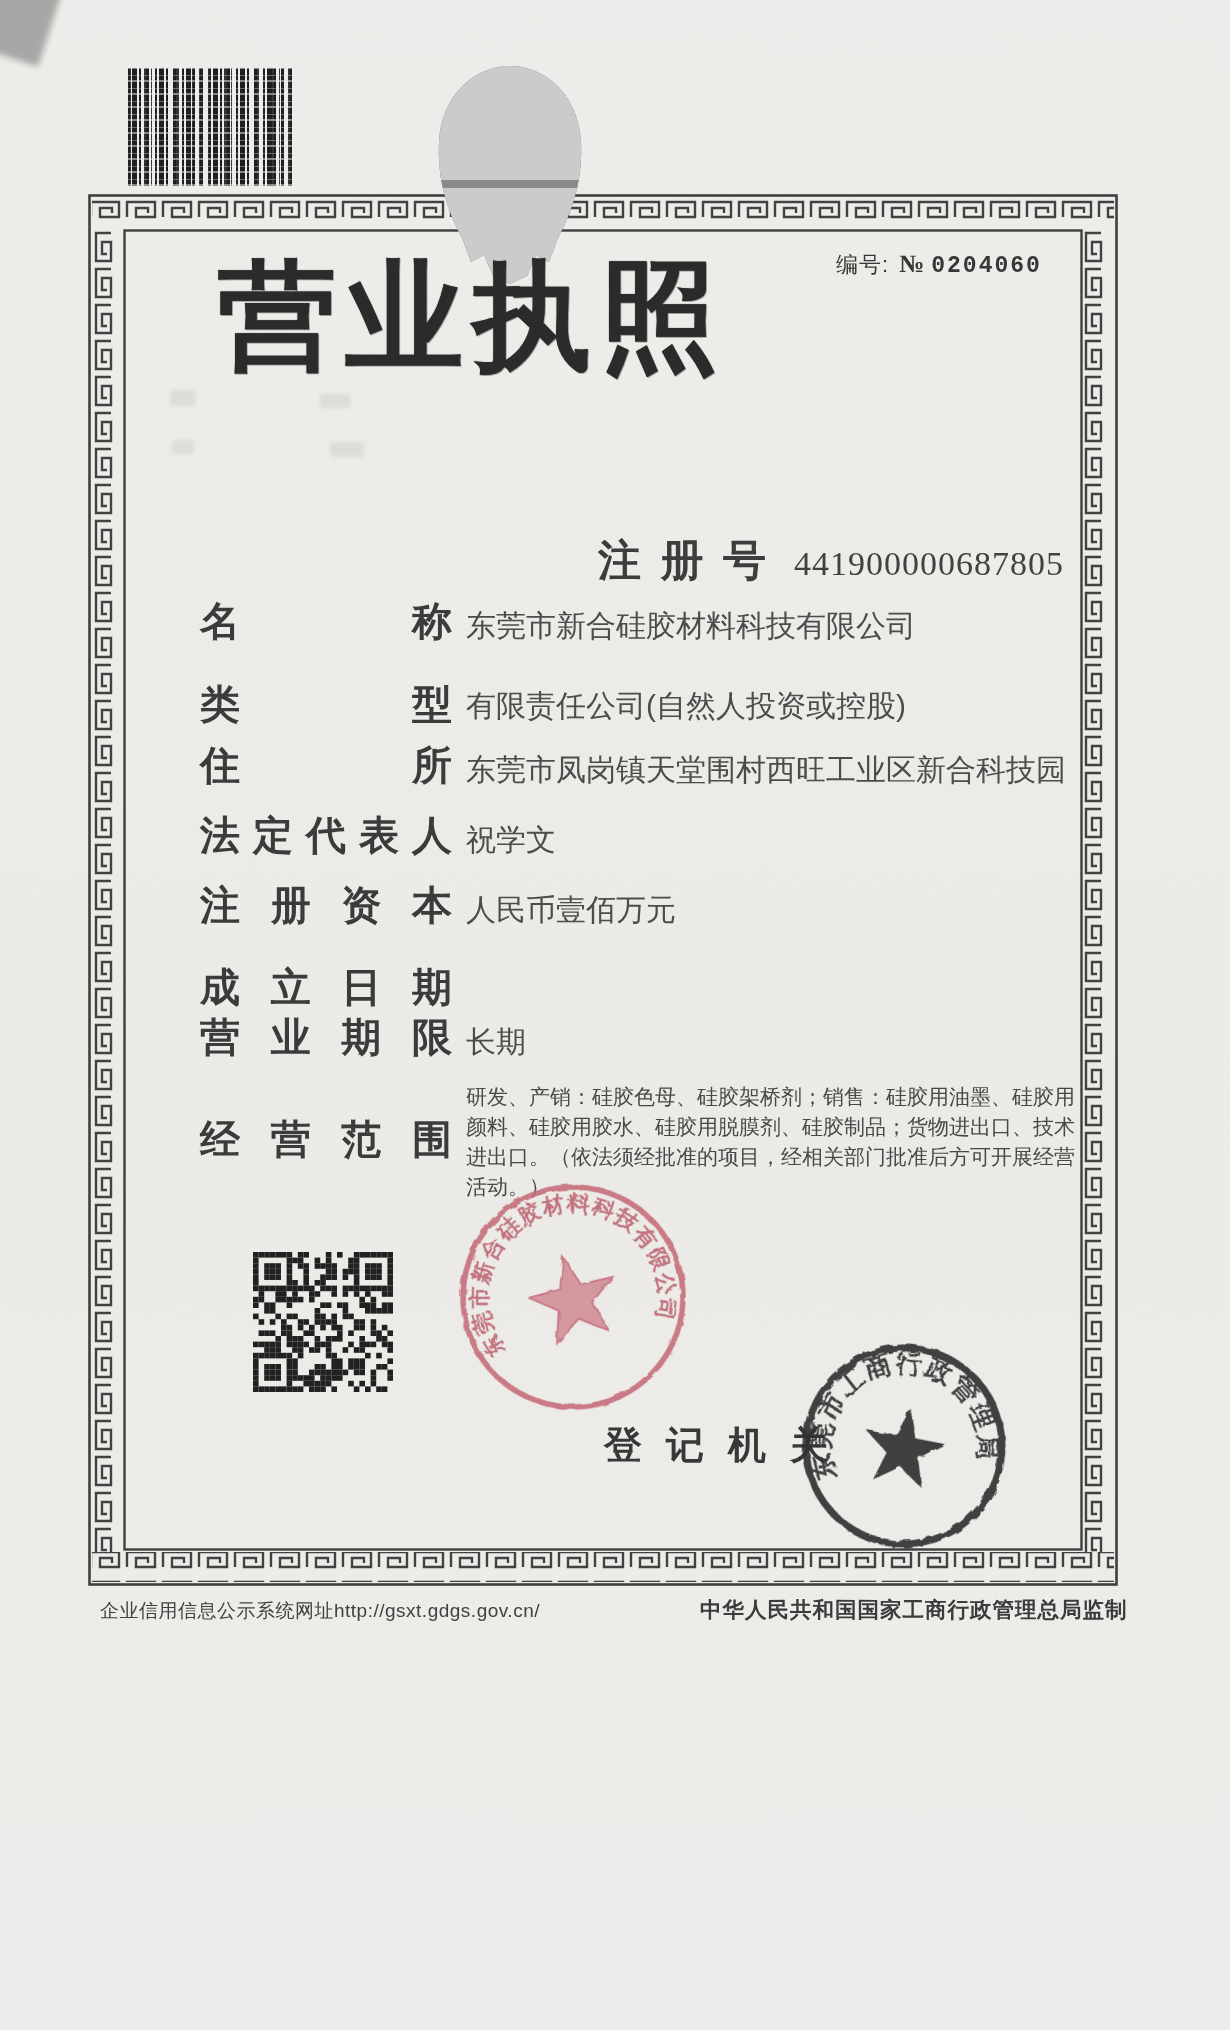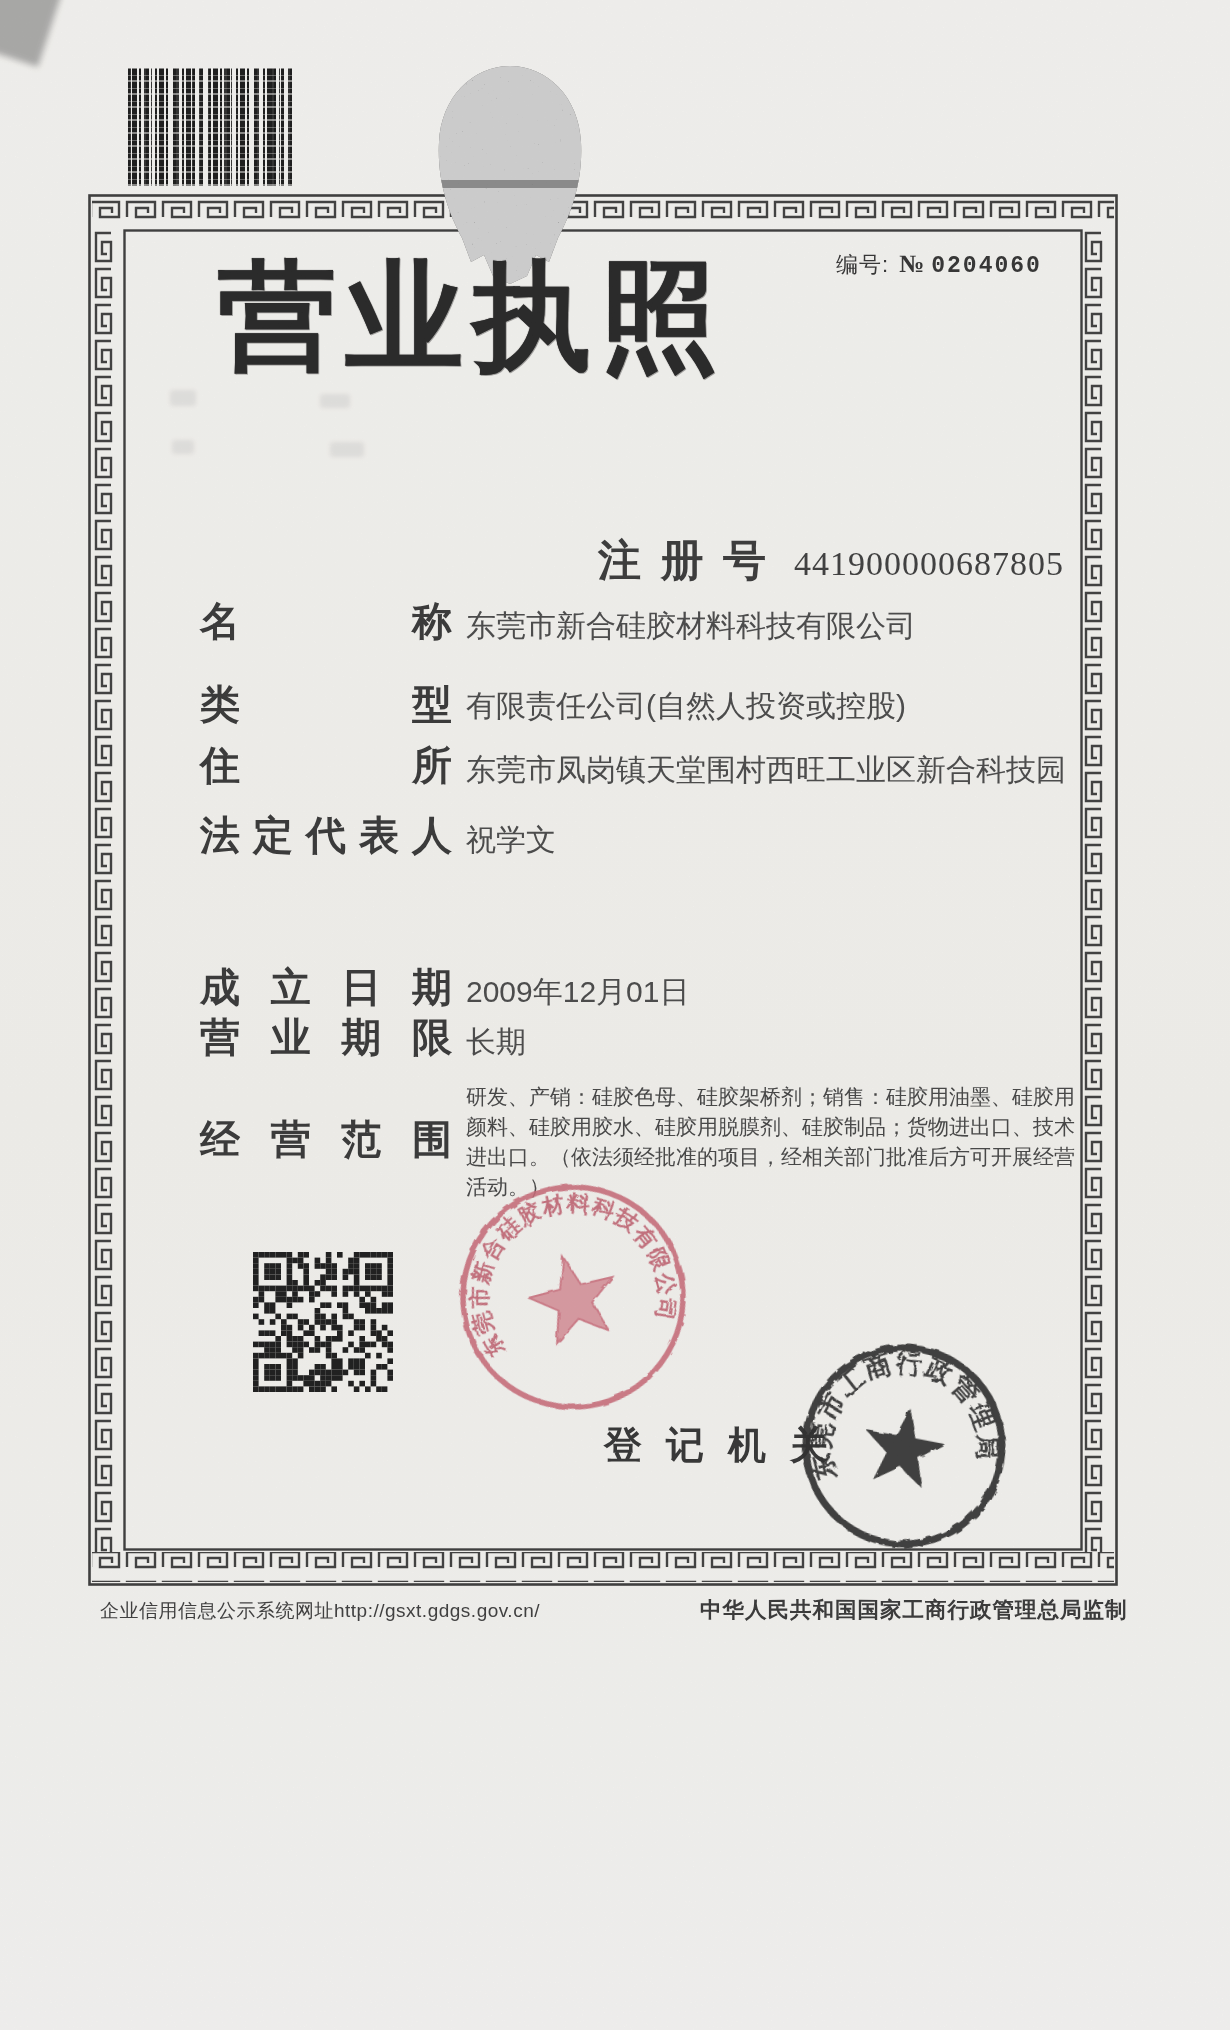--- a/index.html
+++ b/index.html
@@ -144,23 +144,26 @@
     <span class="fvalue">有限责任公司(自然人投资或控股)</span>
   </div>
   <div class="field-row" style="top:744px;">
     <span class="flabel">住所</span>
     <span class="fvalue">东莞市凤岗镇天堂围村西旺工业区新合科技园</span>
   </div>
   <div class="field-row" style="top:814px;">
     <span class="flabel">法定代表人</span>
     <span class="fvalue">祝学文</span>
   </div>
+  <div class="field-row" style="top:884px;">
+    <span class="flabel">注册资本</span>
+    <span class="fvalue">人民币壹佰万元</span>
+  </div>
   <div class="field-row" style="top:966px;">
     <span class="flabel">成立日期</span>
-    <span class="fvalue">2009年12月01日</span>
   </div>
   <div class="field-row" style="top:1016px;">
     <span class="flabel">营业期限</span>
     <span class="fvalue">长期</span>
   </div>
   <div class="field-row" style="top:1078px;align-items:center;">
     <span class="flabel">经营范围</span>
     <span class="fvalue scope">研发、产销：硅胶色母、硅胶架桥剂；销售：硅胶用油墨、硅胶用颜料、硅胶用胶水、硅胶用脱膜剂、硅胶制品；货物进出口、技术进出口。（依法须经批准的项目，经相关部门批准后方可开展经营活动。）</span>
   </div>
 

